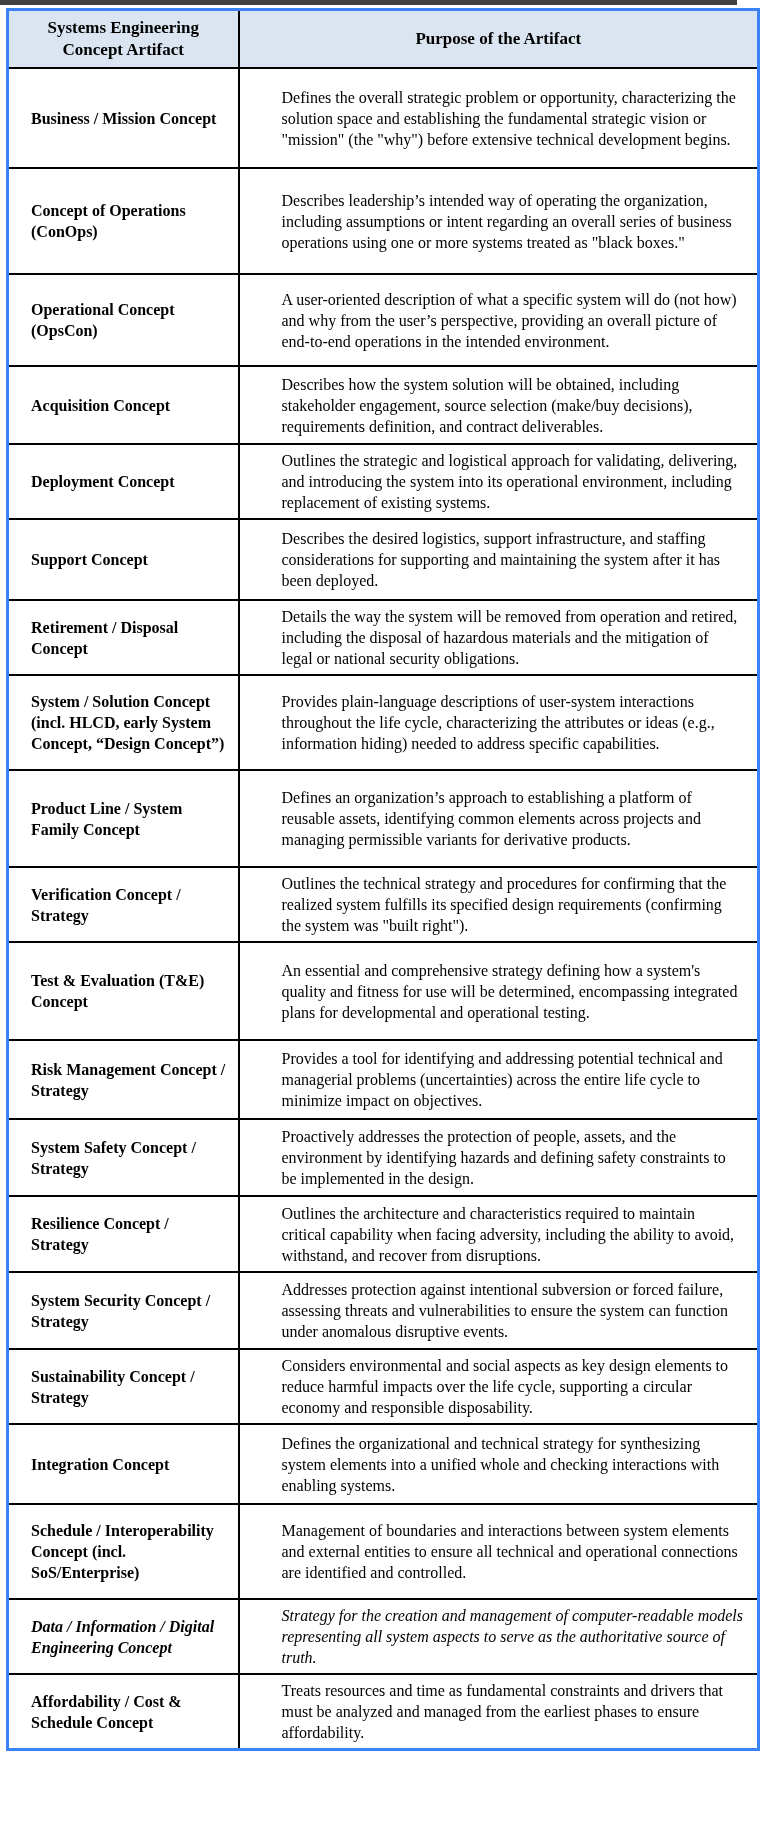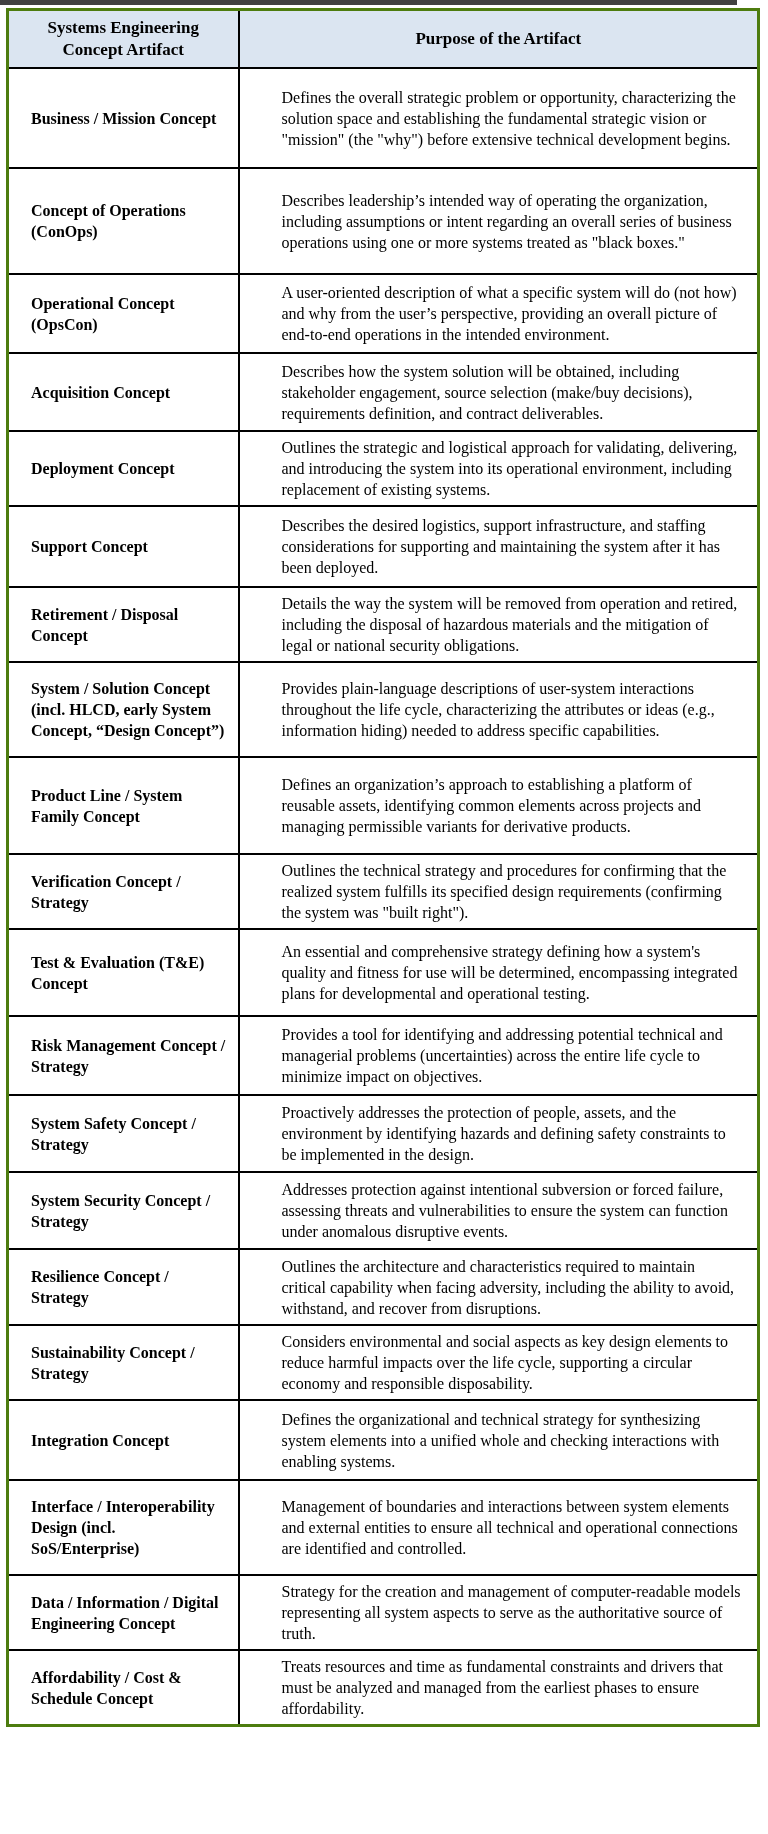--- a/index.html
+++ b/index.html
@@ -22,21 +22,21 @@
     height: 5px;
     background: #414141;
   }
   table.artifact-table {
     position: absolute;
     left: 6px;
     top: 8px;
     width: 751px;
     border-collapse: collapse;
     table-layout: fixed;
-    border: 3px solid #4d7c0f;
+    border: 3px solid #3b82f6;
   }
   .artifact-table th {
     background: #dbe5f1;
     border: 2px solid #000000;
     font-weight: bold;
     font-size: 17px;
     line-height: 22px;
     text-align: center;
     vertical-align: middle;
     height: 52px;
@@ -81,21 +81,21 @@
   </thead>
   <tbody>
       <tr style="height: 100px;">
         <td class="artifact-cell"><span class="artifact-name">Business / Mission Concept</span></td>
         <td class="purpose-cell">Defines the overall strategic problem or opportunity, characterizing the solution space and establishing the fundamental strategic vision or "mission" (the "why") before extensive technical development begins.</td>
       </tr>
       <tr style="height: 106px;">
         <td class="artifact-cell"><span class="artifact-name">Concept of Operations (ConOps)</span></td>
         <td class="purpose-cell">Describes leadership’s intended way of operating the organization, including assumptions or intent regarding an overall series of business operations using one or more systems treated as "black boxes."</td>
       </tr>
-      <tr style="height: 79px;">
+      <tr style="height: 92px;">
         <td class="artifact-cell"><span class="artifact-name">Operational Concept (OpsCon)</span></td>
         <td class="purpose-cell">A user-oriented description of what a specific system will do (not how) and why from the user’s perspective, providing an overall picture of end-to-end operations in the intended environment.</td>
       </tr>
       <tr style="height: 78px;">
         <td class="artifact-cell"><span class="artifact-name">Acquisition Concept</span></td>
         <td class="purpose-cell">Describes how the system solution will be obtained, including stakeholder engagement, source selection (make/buy decisions), requirements definition, and contract deliverables.</td>
       </tr>
       <tr style="height: 75px;">
         <td class="artifact-cell"><span class="artifact-name">Deployment Concept</span></td>
         <td class="purpose-cell">Outlines the strategic and logistical approach for validating, delivering, and introducing the system into its operational environment, including replacement of existing systems.</td>
@@ -113,53 +113,53 @@
         <td class="purpose-cell">Provides plain-language descriptions of user-system interactions throughout the life cycle, characterizing the attributes or ideas (e.g., information hiding) needed to address specific capabilities.</td>
       </tr>
       <tr style="height: 97px;">
         <td class="artifact-cell"><span class="artifact-name">Product Line / System Family Concept</span></td>
         <td class="purpose-cell">Defines an organization’s approach to establishing a platform of reusable assets, identifying common elements across projects and managing permissible variants for derivative products.</td>
       </tr>
       <tr style="height: 59px;">
         <td class="artifact-cell"><span class="artifact-name">Verification Concept / Strategy</span></td>
         <td class="purpose-cell">Outlines the technical strategy and procedures for confirming that the realized system fulfills its specified design requirements (confirming the system was "built right").</td>
       </tr>
-      <tr style="height: 87px;">
+      <tr style="height: 98px;">
         <td class="artifact-cell"><span class="artifact-name">Test &amp; Evaluation (T&amp;E) Concept</span></td>
         <td class="purpose-cell">An essential and comprehensive strategy defining how a system's quality and fitness for use will be determined, encompassing integrated plans for developmental and operational testing.</td>
       </tr>
       <tr style="height: 79px;">
         <td class="artifact-cell"><span class="artifact-name">Risk Management Concept / Strategy</span></td>
         <td class="purpose-cell">Provides a tool for identifying and addressing potential technical and managerial problems (uncertainties) across the entire life cycle to minimize impact on objectives.</td>
       </tr>
       <tr style="height: 77px;">
         <td class="artifact-cell"><span class="artifact-name">System Safety Concept / Strategy</span></td>
         <td class="purpose-cell">Proactively addresses the protection of people, assets, and the environment by identifying hazards and defining safety constraints to be implemented in the design.</td>
       </tr>
+      <tr style="height: 76px;">
+        <td class="artifact-cell"><span class="artifact-name">Resilience Concept / Strategy</span></td>
+        <td class="purpose-cell">Outlines the architecture and characteristics required to maintain critical capability when facing adversity, including the ability to avoid, withstand, and recover from disruptions.</td>
+      </tr>
       <tr style="height: 77px;">
         <td class="artifact-cell"><span class="artifact-name">System Security Concept / Strategy</span></td>
         <td class="purpose-cell">Addresses protection against intentional subversion or forced failure, assessing threats and vulnerabilities to ensure the system can function under anomalous disruptive events.</td>
-      </tr>
-      <tr style="height: 76px;">
-        <td class="artifact-cell"><span class="artifact-name">Resilience Concept / Strategy</span></td>
-        <td class="purpose-cell">Outlines the architecture and characteristics required to maintain critical capability when facing adversity, including the ability to avoid, withstand, and recover from disruptions.</td>
       </tr>
       <tr style="height: 74px;">
         <td class="artifact-cell"><span class="artifact-name">Sustainability Concept / Strategy</span></td>
         <td class="purpose-cell">Considers environmental and social aspects as key design elements to reduce harmful impacts over the life cycle, supporting a circular economy and responsible disposability.</td>
       </tr>
       <tr style="height: 80px;">
         <td class="artifact-cell"><span class="artifact-name">Integration Concept</span></td>
         <td class="purpose-cell">Defines the organizational and technical strategy for synthesizing system elements into a unified whole and checking interactions with enabling systems.</td>
       </tr>
       <tr style="height: 95px;">
-        <td class="artifact-cell"><span class="artifact-name">Interface / Interoperability Design</span><span class="artifact-note"> (incl. SoS/Enterprise)</span></td>
+        <td class="artifact-cell"><span class="artifact-name">Schedule / Interoperability Concept</span><span class="artifact-note"> (incl. SoS/Enterprise)</span></td>
         <td class="purpose-cell">Management of boundaries and interactions between system elements and external entities to ensure all technical and operational connections are identified and controlled.</td>
       </tr>
-      <tr style="height: 72px;">
+      <tr style="height: 72px; font-style: italic;">
         <td class="artifact-cell"><span class="artifact-name">Data / Information / Digital Engineering Concept</span></td>
         <td class="purpose-cell">Strategy for the creation and management of computer-readable models representing all system aspects to serve as the authoritative source of truth.</td>
       </tr>
       <tr style="height: 75px;">
         <td class="artifact-cell"><span class="artifact-name">Affordability / Cost &amp; Schedule Concept</span></td>
         <td class="purpose-cell">Treats resources and time as fundamental constraints and drivers that must be analyzed and managed from the earliest phases to ensure affordability.</td>
       </tr>
     </tbody>
 </table>
 

